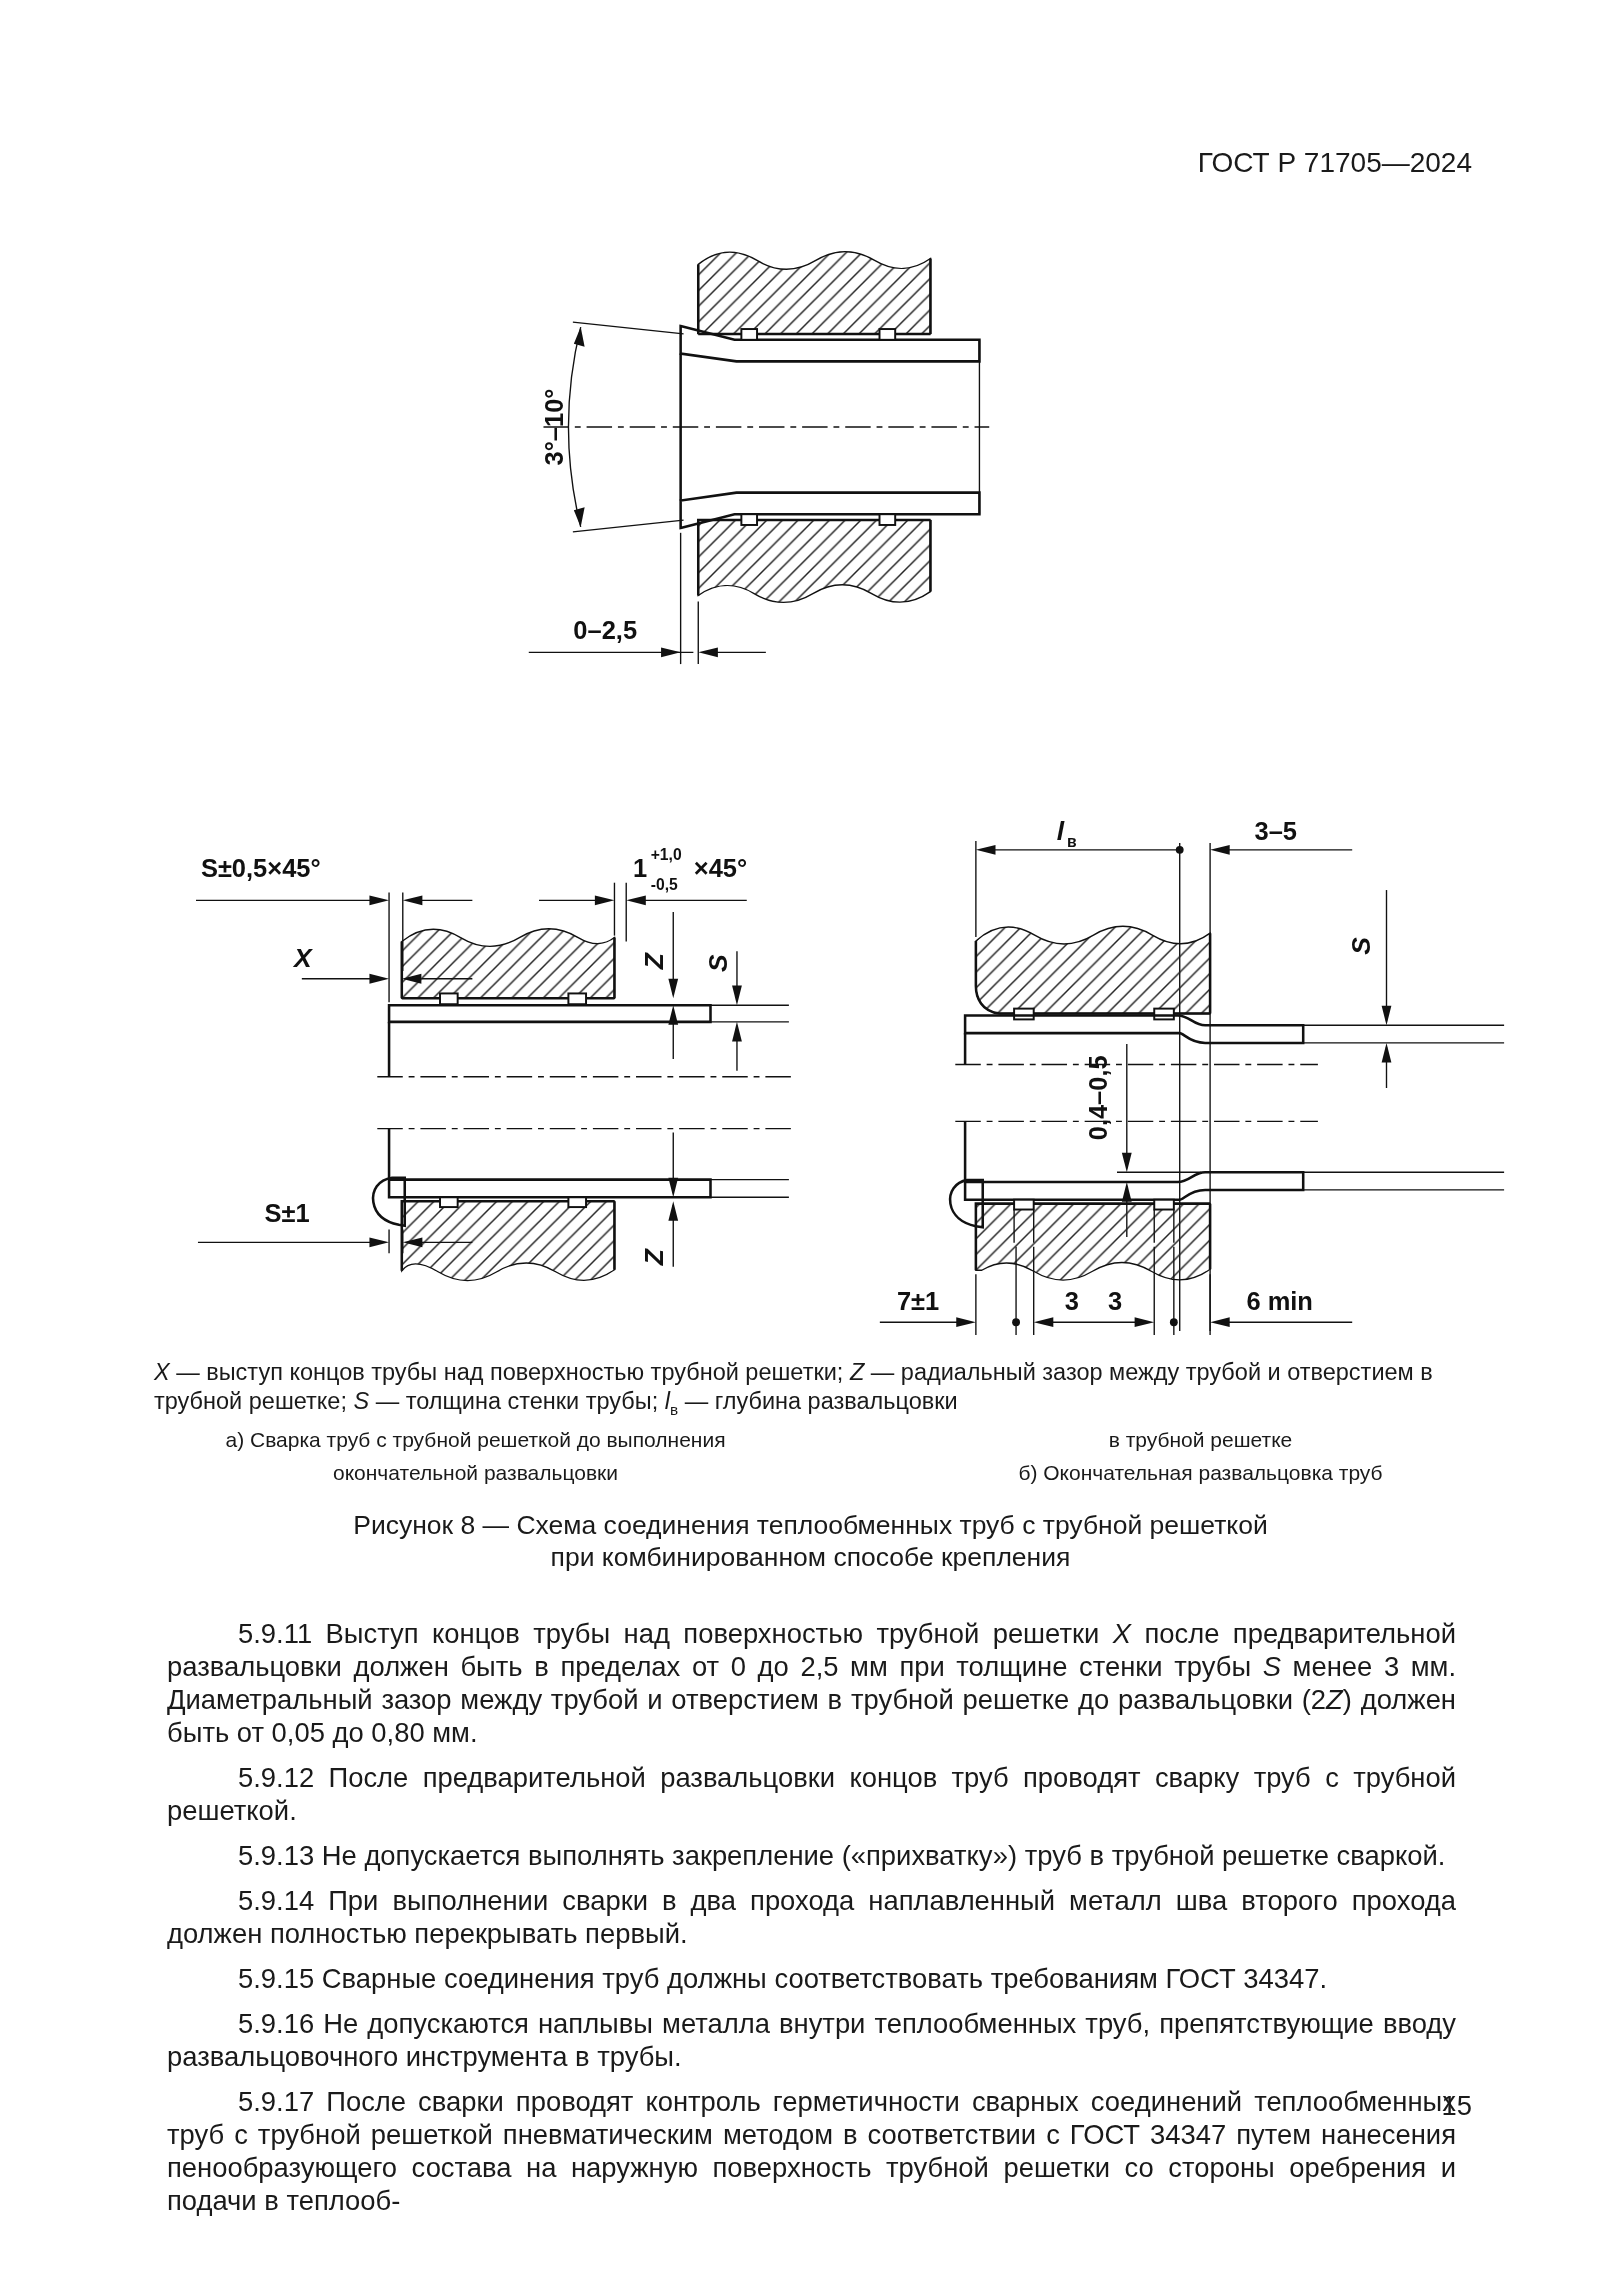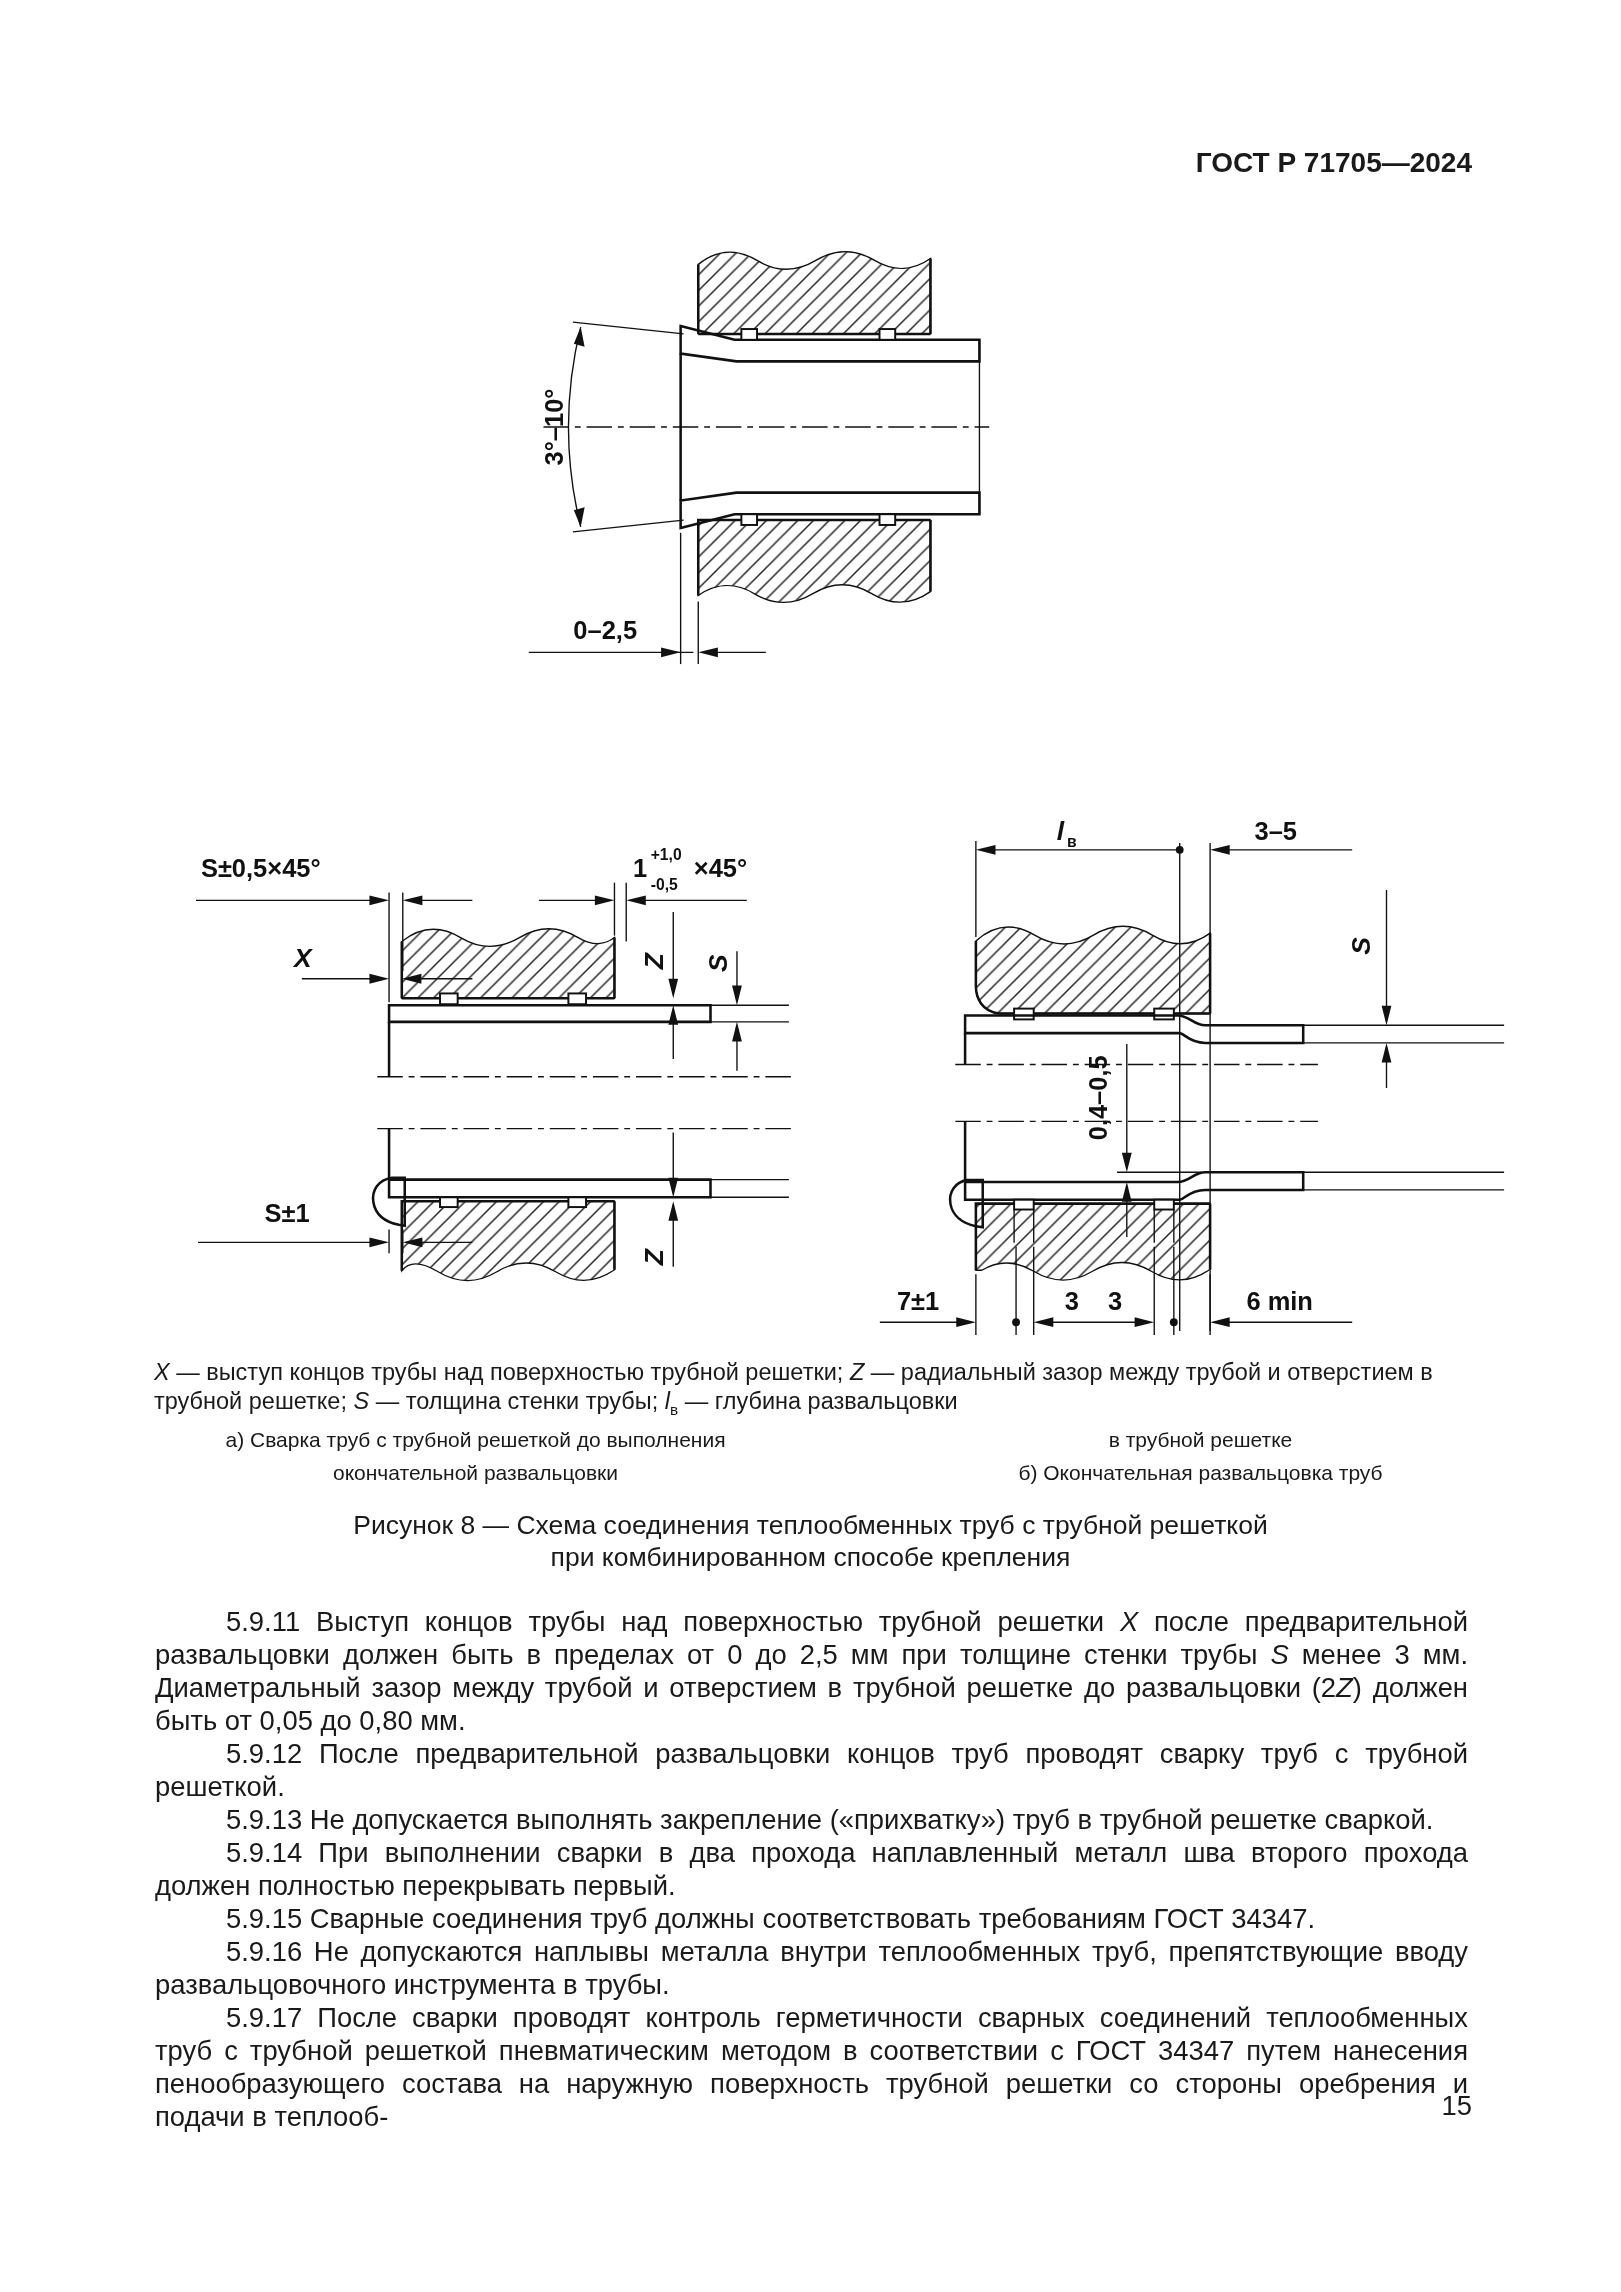--- a/index.html
+++ b/index.html
@@ -1,24 +1,24 @@
 <!DOCTYPE html>
 <html><head>
 <meta charset="utf-8">
 <style>
   html,body{margin:0;padding:0}
   .page{position:relative;width:1621px;height:2293px;background:#fff;
         font-family:"Liberation Sans",sans-serif;color:#1a1a1a;overflow:hidden}
   .abs{position:absolute}
-  .hdr{font-weight:bold;font-size:28px}
+  .hdr{font-weight:normal;font-size:28px}
   .cap{font-size:26.5px;text-align:center;line-height:32px}
   .legend{font-size:23.5px;line-height:29px}
   .subcap{font-size:21px;text-align:center;line-height:33px}
   .bodytext{font-size:27.4px;line-height:33px;text-align:justify}
-  .bodytext p{margin:0;text-indent:71px}
+  .bodytext p{margin:12px;text-indent:71px}
   .pagenum{font-size:27.4px}
   sub{font-size:65%}
   i{font-style:italic}
   svg text{font-family:"Liberation Sans",sans-serif;fill:#111}
   .dim{font-size:26px;font-weight:bold}
   .dimi{font-size:27px;font-weight:bold;font-style:italic}
   .sup{font-size:16px;font-weight:bold}
   .o{stroke:#111;stroke-width:2.6;fill:none}
   .t{stroke:#111;stroke-width:1.4;fill:none}
   .ar{fill:#111;stroke:none}

